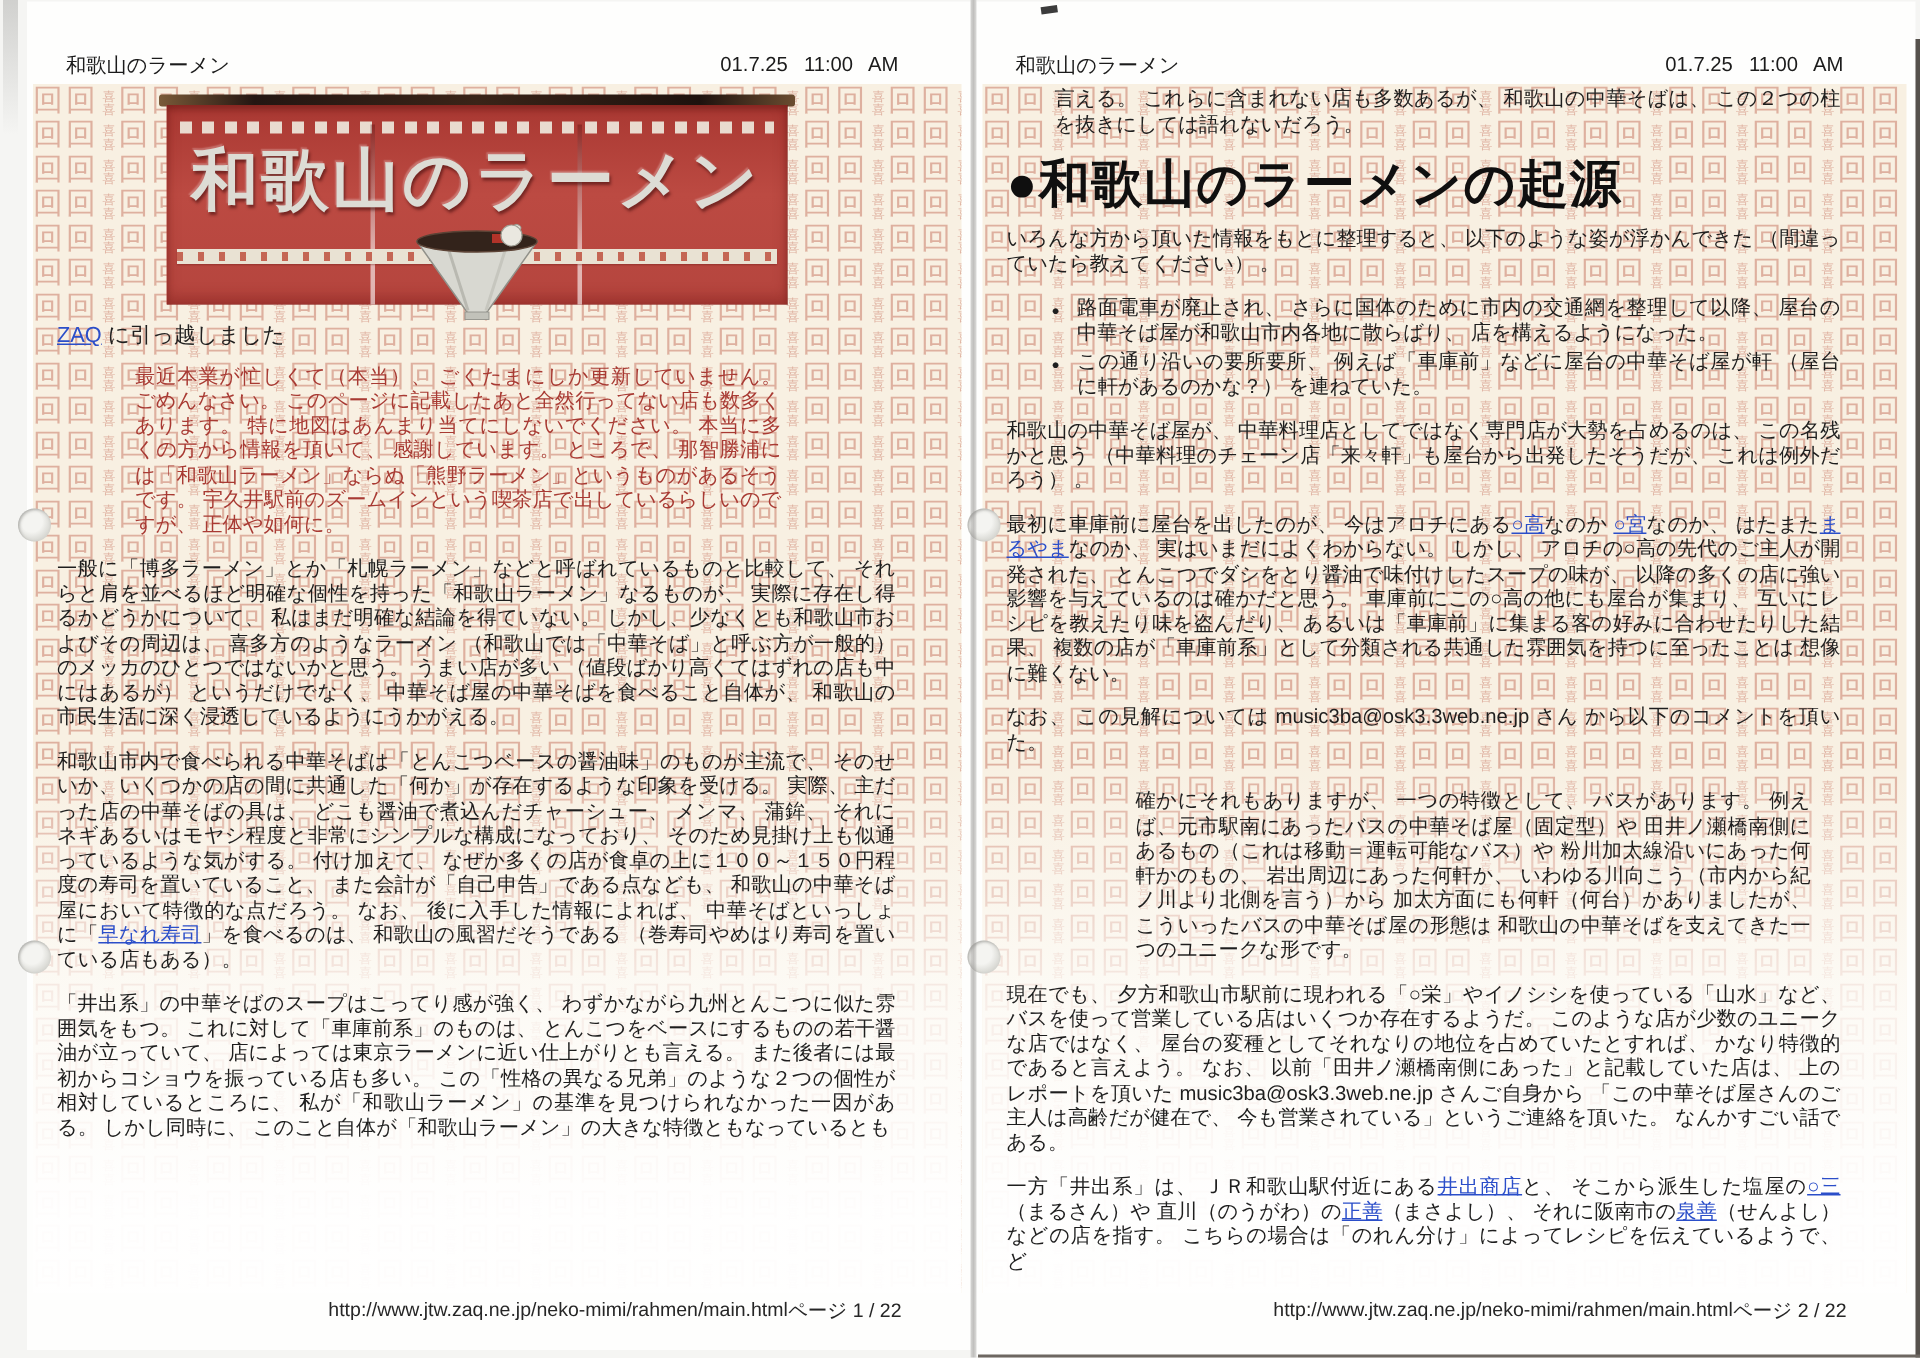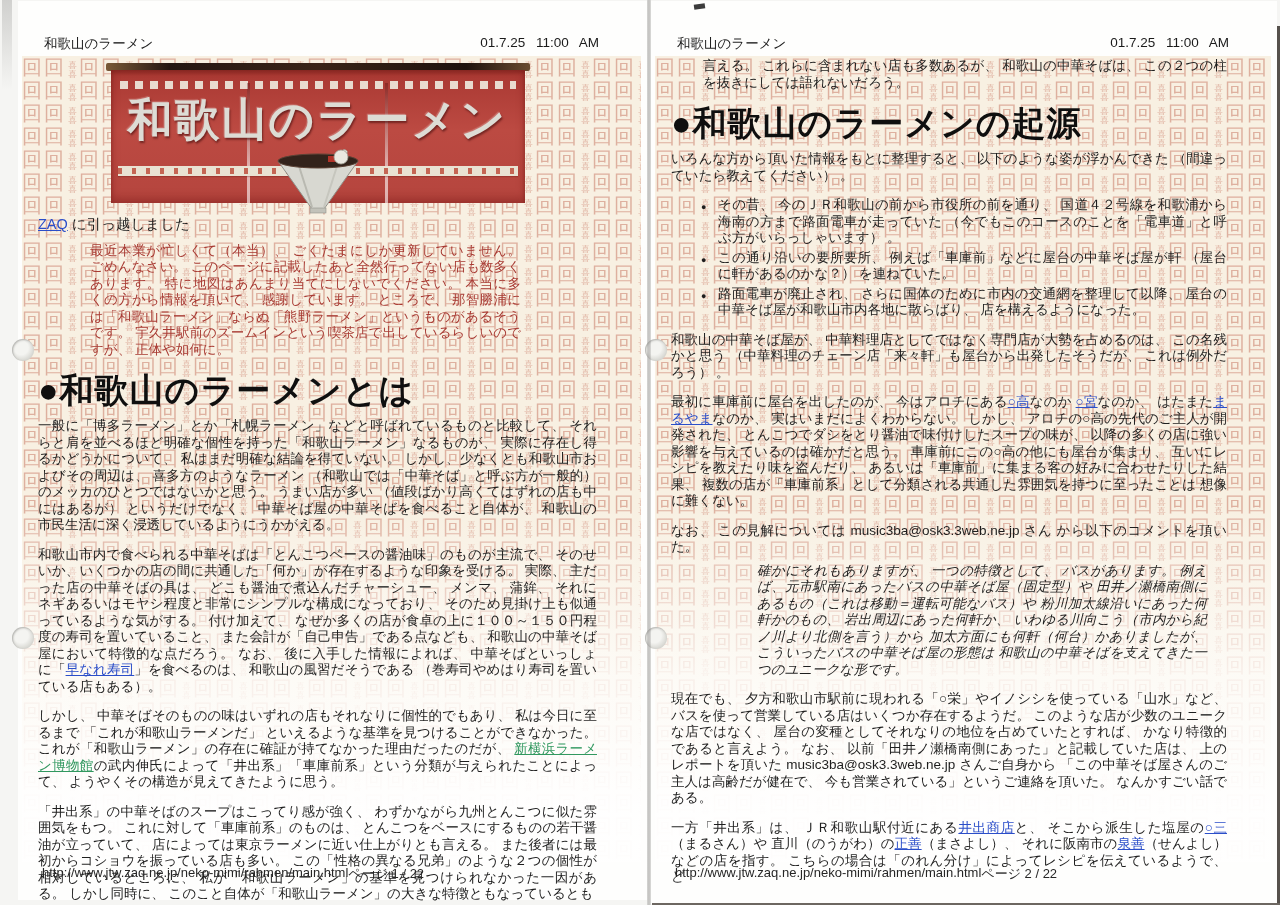--- a/index.html
+++ b/index.html
@@ -9,21 +9,21 @@
     font-family:"Liberation Sans","DejaVu Sans",sans-serif;
     -webkit-font-smoothing:antialiased;
   }
   .page{position:absolute;top:1px;background:#fefefd;}
   #page1{left:18px;width:629px;height:899px;}
   #page2{left:651px;width:626px;height:903px;}
 
   .phead{position:absolute;top:34px;left:26px;right:48px;display:flex;justify-content:space-between;
          font-size:13.5px;color:#1b1b1b;}
   .phead .dt{word-spacing:7px;}
-  .pfoot{position:absolute;top:864px;left:24px;right:46px;display:flex;justify-content:flex-start;
+  .pfoot{position:absolute;top:864px;left:24px;right:46px;display:flex;justify-content:flex-end;
          font-size:13px;color:#262626;}
 
   .content{position:absolute;top:55px;left:4px;right:6px;height:806px;background:#f8f0e2;}
   .bg-pattern{position:absolute;inset:0;overflow:hidden;color:rgba(201,124,103,.55);pointer-events:none;}
   .prow{white-space:nowrap;height:23px;line-height:23px;overflow:hidden;}
   .pu{font-size:20px;letter-spacing:2px;}
   .ps{display:inline-block;width:13px;font-size:8.5px;line-height:8.5px;text-align:center;
       vertical-align:middle;letter-spacing:0;}
   .fadeout{position:absolute;inset:0;pointer-events:none;
     background:linear-gradient(180deg,rgba(252,248,240,0) 0%,rgba(252,248,240,0) 56%,
@@ -56,21 +56,21 @@
 
   .zaq-line{margin-top:8px;font-size:14.5px;color:#1f1f1f;}
   .lnk{text-decoration:underline;cursor:pointer;}
   .lnk.blue{color:#2b4ec9;}
   .lnk.green{color:#31985f;}
   .intro{margin:10px 76px 0 52px;color:#a83a33;text-align:justify;}
 
   .bullets{margin:13px 0 0 30px;padding:0;list-style:none;}
   .bullets li{position:relative;padding-left:17px;margin-top:3px;text-align:justify;}
   .bullets li:before{content:"●";position:absolute;left:0;top:2px;font-size:9px;color:#1e1e1e;}
-  .bq{margin:7px 20px 0 86px;font-style:italic;}
+  .bq{margin:23px 20px 0 86px;}
 
   
   .gutter{position:absolute;left:647px;top:0;width:4px;height:905px;pointer-events:none;
        background:linear-gradient(90deg,rgba(120,120,118,.25),rgba(150,148,146,.55) 50%,rgba(120,120,118,.2));}
   .right-edge{position:absolute;right:0;top:26px;bottom:0;width:3px;background:#56514c;}
   .bottom-edge{position:absolute;left:652px;right:0;bottom:0;height:2px;background:#6d6761;}
   .tick{position:absolute;left:694px;top:4px;width:11px;height:5px;background:#3c3c3c;transform:rotate(-8deg);}
   .streak{position:absolute;left:2px;top:0;width:10px;height:90px;
        background:linear-gradient(180deg,rgba(140,140,138,.35),rgba(140,140,138,0));}
   .hole{position:absolute;left:-6px;width:22px;height:22px;border-radius:50%;
@@ -148,25 +148,23 @@
           <rect x="42" y="59" width="16" height="5" fill="#c2c2ba" stroke="#91918a" stroke-width="0.6"></rect>
         </svg>
       </div>
 
       <div class="zaq-line">
         <span class="lnk blue">ZAQ</span><span> に引っ越しました</span>
       </div>
 
       <div class="para intro">最近本業が忙しくて（本当）、 ごくたまにしか更新していません。 ごめんなさい。 このページに記載したあと全然行ってない店も数多くあります。 特に地図はあんまり当てにしないでください。 本当に多くの方から情報を頂いて、 感謝しています。 ところで、 那智勝浦には「和歌山ラーメン」ならぬ「熊野ラーメン」というものがあるそうです。 宇久井駅前のズームインという喫茶店で出しているらしいのですが、 正体や如何に。</div>
 
-      <div class="h1">●和歌山のラーメンとは</div>
 
       <div class="para"><span>一般に「博多ラーメン」とか「札幌ラーメン」などと呼ばれているものと比較して、 それらと肩を並べるほど明確な個性を持った「和歌山ラーメン」なるものが、 実際に存在し得るかどうかについて、 私はまだ明確な結論を得ていない。 しかし、少なくとも和歌山市およびその周辺は、 喜多方のようなラーメン （和歌山では「中華そば」と呼ぶ方が一般的）のメッカのひとつではないかと思う。 うまい店が多い （値段ばかり高くてはずれの店も中にはあるが） というだけでなく、 中華そば屋の中華そばを食べること自体が、 和歌山の市民生活に深く浸透しているようにうかがえる。</span></div>
       <div class="para"><span>和歌山市内で食べられる中華そばは「とんこつベースの醤油味」のものが主流で、 そのせいか、いくつかの店の間に共通した「何か」が存在するような印象を受ける。 実際、 主だった店の中華そばの具は、 どこも醤油で煮込んだチャーシュー、 メンマ、 蒲鉾、 それにネギあるいはモヤシ程度と非常にシンプルな構成になっており、 そのため見掛け上も似通っているような気がする。 付け加えて、 なぜか多くの店が食卓の上に１００～１５０円程度の寿司を置いていること、 また会計が「自己申告」である点なども、 和歌山の中華そば屋において特徴的な点だろう。 なお、 後に入手した情報によれば、 中華そばといっしょに「</span><span class="lnk blue">早なれ寿司</span><span>」を食べるのは、 和歌山の風習だそうである （巻寿司やめはり寿司を置いている店もある）。</span></div>
-      <div class="para"><span>しかし、 中華そばそのものの味はいずれの店もそれなりに個性的でもあり、 私は今日に至るまで 「これが和歌山ラーメンだ」 といえるような基準を見つけることができなかった。これが「和歌山ラーメン」の存在に確証が持てなかった理由だったのだが、 </span><span class="lnk green">新横浜ラーメン博物館</span><span>の武内伸氏によって「井出系」「車庫前系」という分類が与えられたことによって、 ようやくその構造が見えてきたように思う。</span></div>
       <div class="para"><span>「井出系」の中華そばのスープはこってり感が強く、 わずかながら九州とんこつに似た雰囲気をもつ。 これに対して「車庫前系」のものは、 とんこつをベースにするものの若干醤油が立っていて、 店によっては東京ラーメンに近い仕上がりとも言える。 また後者には最初からコショウを振っている店も多い。 この「性格の異なる兄弟」のような２つの個性が相対しているところに、 私が「和歌山ラーメン」の基準を見つけられなかった一因がある。 しかし同時に、 このこと自体が「和歌山ラーメン」の大きな特徴ともなっているとも</span></div>
     </div>
   </div>
 
   <div class="pfoot">
     <span>http://www.jtw.zaq.ne.jp/neko-mimi/rahmen/main.html</span>
     <span>ページ 1 / 22</span>
   </div>
 
   <div class="hole h1"></div>
@@ -220,23 +218,22 @@
     <div class="fadeout"></div>
     <div class="flow">
 
       <div class="para" style="margin-top:0;margin-left:32px;"><span>言える。 これらに含まれない店も多数あるが、 和歌山の中華そばは、 この２つの柱を抜きにしては語れないだろう。</span></div>
 
       <div class="h1">●和歌山のラーメンの起源</div>
 
       <div class="para"><span>いろんな方から頂いた情報をもとに整理すると、 以下のような姿が浮かんできた （間違っていたら教えてください） 。</span></div>
 
       <ul class="bullets">
-        <li><span>その昔、 今のＪＲ和歌山の前から市役所の前を通り、 国道４２号線を和歌浦から海南の方まで路面電車が走っていた （今でもこのコースのことを「電車道」と呼ぶ方がいらっしゃいます） 。</span></li>
+        <li><span>路面電車が廃止され、 さらに国体のために市内の交通網を整理して以降、 屋台の中華そば屋が和歌山市内各地に散らばり、 店を構えるようになった。</span></li>
         <li><span>この通り沿いの要所要所、 例えば「車庫前」などに屋台の中華そば屋が軒 （屋台に軒があるのかな？） を連ねていた。</span></li>
-        <li><span>路面電車が廃止され、 さらに国体のために市内の交通網を整理して以降、 屋台の中華そば屋が和歌山市内各地に散らばり、 店を構えるようになった。</span></li>
       </ul>
 
       <div class="para"><span>和歌山の中華そば屋が、 中華料理店としてではなく専門店が大勢を占めるのは、 この名残かと思う （中華料理のチェーン店「来々軒」も屋台から出発したそうだが、 これは例外だろう） 。</span></div>
       <div class="para"><span>最初に車庫前に屋台を出したのが、 今はアロチにある</span><span class="lnk blue">○高</span><span>なのか </span><span class="lnk blue">○宮</span><span>なのか、 はたまた</span><span class="lnk blue">まるやま</span><span>なのか、 実はいまだによくわからない。 しかし、 アロチの○高の先代のご主人が開発された、 とんこつでダシをとり醤油で味付けしたスープの味が、 以降の多くの店に強い影響を与えているのは確かだと思う。 車庫前にこの○高の他にも屋台が集まり、 互いにレシピを教えたり味を盗んだり、 あるいは「車庫前」に集まる客の好みに合わせたりした結果、 複数の店が「車庫前系」として分類される共通した雰囲気を持つに至ったことは 想像に難くない。</span></div>
       <div class="para"><span>なお、 この見解については music3ba@osk3.3web.ne.jp さん から以下のコメントを頂いた。</span></div>
       <div class="para bq"><span>確かにそれもありますが、 一つの特徴として、 バスがあります。 例えば、元市駅南にあったバスの中華そば屋（固定型）や 田井ノ瀬橋南側にあるもの（これは移動＝運転可能なバス）や 粉川加太線沿いにあった何軒かのもの、 岩出周辺にあった何軒か、 いわゆる川向こう（市内から紀ノ川より北側を言う）から 加太方面にも何軒（何台）かありましたが、 こういったバスの中華そば屋の形態は 和歌山の中華そばを支えてきた一つのユニークな形です。</span></div>
       <div class="para"><span>現在でも、 夕方和歌山市駅前に現われる「○栄」やイノシシを使っている「山水」など、 バスを使って営業している店はいくつか存在するようだ。 このような店が少数のユニークな店ではなく、 屋台の変種としてそれなりの地位を占めていたとすれば、 かなり特徴的であると言えよう。 なお、 以前「田井ノ瀬橋南側にあった」と記載していた店は、 上のレポートを頂いた music3ba@osk3.3web.ne.jp さんご自身から 「この中華そば屋さんのご主人は高齢だが健在で、 今も営業されている」というご連絡を頂いた。 なんかすごい話である。</span></div>
       <div class="para"><span>一方「井出系」は、 ＪＲ和歌山駅付近にある</span><span class="lnk blue">井出商店</span><span>と、 そこから派生した塩屋の</span><span class="lnk blue">○三</span><span>（まるさん）や 直川（のうがわ）の</span><span class="lnk blue">正善</span><span>（まさよし）、 それに阪南市の</span><span class="lnk blue">泉善</span><span>（せんよし）などの店を指す。 こちらの場合は「のれん分け」によってレシピを伝えているようで、 ど</span></div>
     </div>
   </div>

